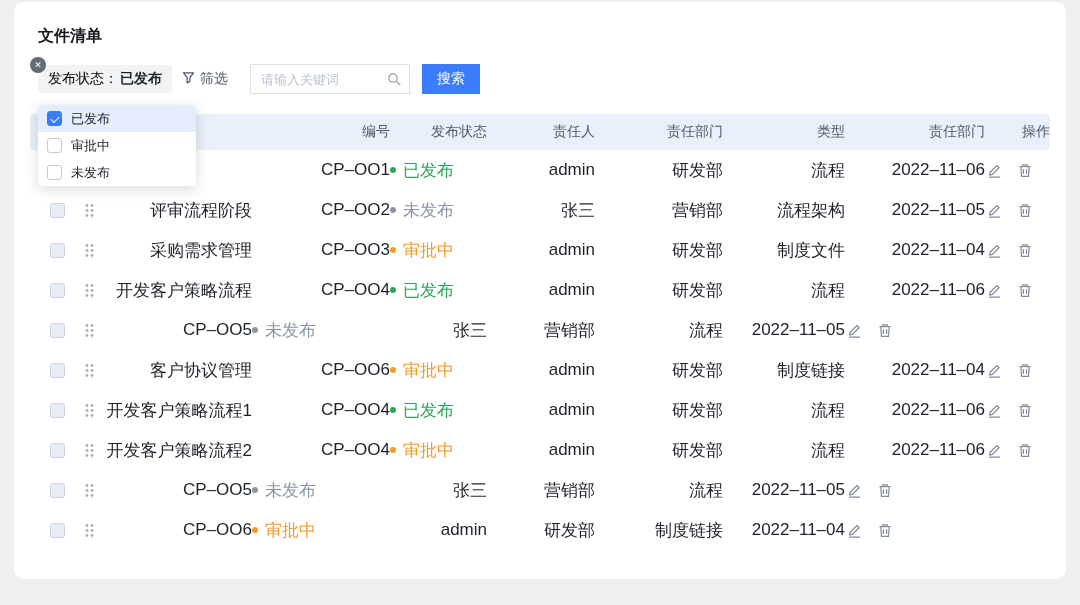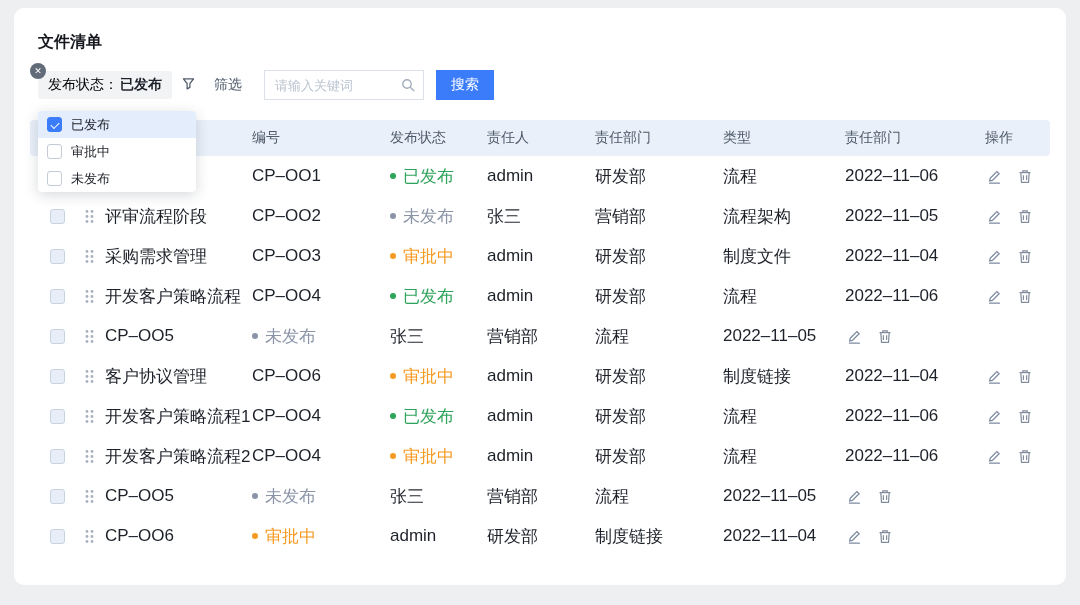--- a/index.html
+++ b/index.html
@@ -3,49 +3,49 @@
 <meta charset="utf-8">
 <style>
   :root{
     --accent:#3B7CFA;
     --header-bg:#E9F0F9;
     --dropdown-active-bg:#E3EDFC;
   }
   *{box-sizing:border-box;margin:0;padding:0;}
   html,body{width:1080px;height:605px;overflow:hidden;}
   body{background:#edeff1;font-family:"Liberation Sans","DejaVu Sans",sans-serif;color:#1D2129;}
-  .card{position:absolute;left:14px;top:8px;width:1052px;height:577px;background:#fff;border-radius:10px;padding-left:24px;}
+  .card{position:absolute;left:14px;top:2px;width:1052px;height:577px;background:#fff;border-radius:10px;padding-left:24px;}
   .page-title{position:absolute;left:24px;top:24px;font-size:16px;font-weight:700;color:#16181d;}
 
   
   .filter-row{position:absolute;left:24px;top:62px;height:30px;display:flex;align-items:center;}
   .filter-tag{position:relative;height:28px;display:flex;align-items:center;background:#F2F3F5;border-radius:3px;padding:0 10px;font-size:14px;}
   .filter-tag .lab{color:#000000;}
   .filter-tag .val{color:#1D2129;font-weight:700;margin-left:2px;}
   .close-badge{position:absolute;left:-8px;top:-8px;width:16px;height:16px;border-radius:50%;background:#626B78;color:#fff;font-size:9px;line-height:16px;text-align:center;cursor:pointer;}
-  .filter-btn{display:flex;align-items:center;gap:19px;margin-left:10px;font-size:14px;color:#4E5969;cursor:pointer;}
+  .filter-btn{display:flex;align-items:center;gap:5px;margin-left:10px;font-size:14px;color:#4E5969;cursor:pointer;}
   .search-box{position:relative;margin-left:22px;width:160px;height:30px;border:1px solid #DCE1E8;border-radius:0;background:#fff;}
   .search-box input{border:0;outline:none;width:128px;height:28px;margin-left:10px;font-size:13px;color:#333;background:transparent;font-family:inherit;}
   .search-box input::placeholder{color:#BCC4D0;}
   .search-box .mag{position:absolute;right:8px;top:7px;}
   .search-btn{margin-left:12px;width:58px;height:30px;border:0;border-radius:0;background:var(--accent);color:#fff;font-size:14px;cursor:pointer;font-family:inherit;}
 
   
   .dropdown{position:absolute;left:24px;top:103px;width:158px;background:#fff;border-radius:4px;box-shadow:0 3px 14px rgba(31,45,61,.18);z-index:30;overflow:hidden;}
   .dd-option{height:27px;display:flex;align-items:center;padding-left:9px;gap:9px;font-size:13px;color:#23262e;cursor:pointer;}
   .dd-option.active{background:var(--dropdown-active-bg);}
 
   
   .checkbox{position:relative;width:15px;height:15px;border:1px solid #C8D2E0;border-radius:3px;background:#E8EEF7;flex:none;cursor:pointer;}
   .dropdown .checkbox{background:#fff;border-color:#C4CBD6;}
   .checkbox.checked{background:var(--accent);border-color:var(--accent);}
   .checkbox.checked::after{content:"";position:absolute;left:3px;top:3.5px;width:7px;height:4px;border-left:1.7px solid #fff;border-bottom:1.7px solid #fff;transform:rotate(-45deg);}
 
   
-  .table{position:absolute;left:16px;top:112px;width:1020px;}
+  .table{position:absolute;left:16px;top:112px;width:1020px;text-align:right;}
   .thead,.trow{display:grid;grid-template-columns:44px 31px 147px 138px 97px 108px 128px 122px 140px 1fr;align-items:center;}
   .thead{height:36px;background:var(--header-bg);border-radius:4px;font-size:14px;color:#4E5969;}
   .trow{height:40px;font-size:17px;color:#1D2129;}
   .c-check{padding-left:20px;display:flex;align-items:center;}
   .c-drag{padding-left:11px;display:flex;align-items:center;cursor:grab;}
   .c-status{display:flex;align-items:center;gap:7px;}
   .dot{width:6px;height:6px;border-radius:50%;flex:none;}
   .c-ops{display:flex;align-items:center;gap:16px;padding-left:2px;}
   .op{display:flex;cursor:pointer;}
   .cell{white-space:nowrap;overflow:hidden;}

